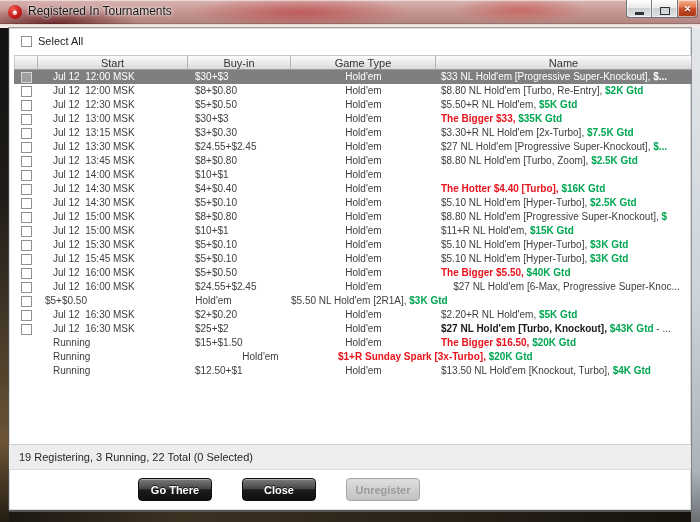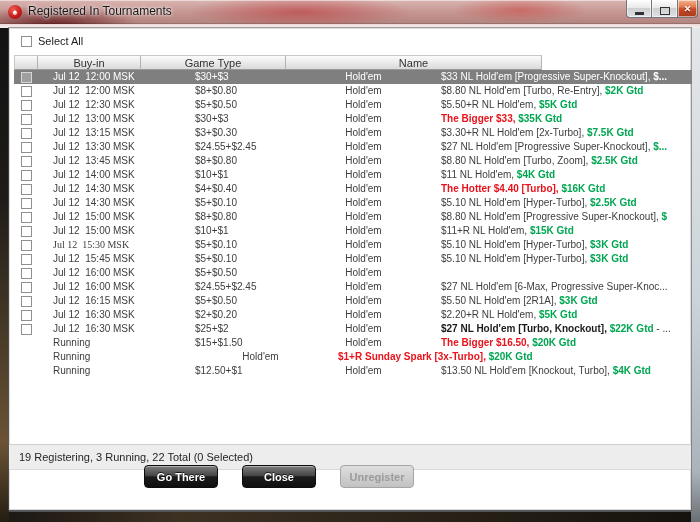--- a/index.html
+++ b/index.html
@@ -71,21 +71,21 @@
   .trow.selected .cb{border-color:#d6d6d6;background:rgba(255,255,255,.25);}
   .seg-r{color:var(--red);font-weight:bold;}
   .seg-g{color:var(--green);font-weight:bold;}
   .seg-b{color:#1a1a1a;font-weight:bold;}
   .trow.selected .seg-r,.trow.selected .seg-g,.trow.selected .seg-b{color:#fff;}
 
   .statusbar{position:absolute;left:0;top:416px;width:682px;height:26px;box-sizing:border-box;
     background:#ededed;border-top:1px solid #cfcfcf;border-bottom:1px solid #dadada;
     line-height:24px;padding-left:10px;font-size:11px;color:#262626;}
 
-  .btnrow{position:absolute;left:0;top:437px;width:540px;display:flex;justify-content:center;gap:24px;}
+  .btnrow{position:absolute;left:0;top:450px;width:540px;display:flex;justify-content:center;gap:30px;}
   .dlgbtn{width:74px;height:23px;border-radius:4px;border:1px solid #0d0d0d;
     background:linear-gradient(180deg,#7d7d7d,#474747 45%,#1c1c1c 52%,#0f0f0f);
     color:#fff;font-size:11px;font-weight:bold;font-family:"Liberation Sans",sans-serif;
     box-shadow:inset 0 1px 0 rgba(255,255,255,.4);text-shadow:0 -1px 0 rgba(0,0,0,.7);}
   .dlgbtn.disabled{background:linear-gradient(180deg,#dedede,#c2c2c2);color:#9b9b9b;
     border-color:#a5a5a5;box-shadow:none;text-shadow:none;}
 </style>
 </head>
 <body>
 
@@ -111,20 +111,21 @@
 
 <div class="client">
 
   <div class="selectall">
     <span class="cb"></span>
     <span class="selectall-label">Select All</span>
   </div>
 
   <div class="thead">
       <div class="hcell first" style="width: 24px;"></div>
+      <div class="hcell" style="width: 150px;">Start</div>
       <div class="hcell" style="width: 103px;">Buy-in</div>
       <div class="hcell" style="width: 145px;">Game Type</div>
       <div class="hcell" style="width: 256px;">Name</div>
     </div>
   <div class="rows">
       <div class="trow selected">
         <div class="tcell cbc" style="width: 24px;"><span class="cb"></span></div>
         <div class="tcell start" style="width: 150px;">Jul 12  12:00 MSK</div>
         <div class="tcell buyin" style="width: 103px;">$30+$3</div>
         <div class="tcell game" style="width: 145px;">Hold'em</div>
@@ -170,21 +171,20 @@
         <div class="tcell start" style="width: 150px;">Jul 12  13:45 MSK</div>
         <div class="tcell buyin" style="width: 103px;">$8+$0.80</div>
         <div class="tcell game" style="width: 145px;">Hold'em</div>
         <div class="tcell name" style="width: 256px;"><span class="seg-n">$8.80 NL Hold'em [Turbo, Zoom], </span><span class="seg-g">$2.5K Gtd</span></div>
       </div>
       <div class="trow">
         <div class="tcell cbc" style="width: 24px;"><span class="cb"></span></div>
         <div class="tcell start" style="width: 150px;">Jul 12  14:00 MSK</div>
         <div class="tcell buyin" style="width: 103px;">$10+$1</div>
         <div class="tcell game" style="width: 145px;">Hold'em</div>
-        <div class="tcell name" style="width: 256px;"><span class="seg-n">$11 NL Hold'em, </span><span class="seg-g">$4K Gtd</span></div>
       </div>
       <div class="trow">
         <div class="tcell cbc" style="width: 24px;"><span class="cb"></span></div>
         <div class="tcell start" style="width: 150px;">Jul 12  14:30 MSK</div>
         <div class="tcell buyin" style="width: 103px;">$4+$0.40</div>
         <div class="tcell game" style="width: 145px;">Hold'em</div>
         <div class="tcell name" style="width: 256px;"><span class="seg-r">The Hotter $4.40 [Turbo], </span><span class="seg-g">$16K Gtd</span></div>
       </div>
       <div class="trow">
         <div class="tcell cbc" style="width: 24px;"><span class="cb"></span></div>
@@ -202,65 +202,65 @@
       </div>
       <div class="trow">
         <div class="tcell cbc" style="width: 24px;"><span class="cb"></span></div>
         <div class="tcell start" style="width: 150px;">Jul 12  15:00 MSK</div>
         <div class="tcell buyin" style="width: 103px;">$10+$1</div>
         <div class="tcell game" style="width: 145px;">Hold'em</div>
         <div class="tcell name" style="width: 256px;"><span class="seg-n">$11+R NL Hold'em, </span><span class="seg-g">$15K Gtd</span></div>
       </div>
       <div class="trow">
         <div class="tcell cbc" style="width: 24px;"><span class="cb"></span></div>
-        <div class="tcell start" style="width: 150px; font-family: Liberation Serif, serif;">Jul 12  15:30 MSK</div>
+        <div class="tcell start" style="width: 150px;">Jul 12  15:30 MSK</div>
         <div class="tcell buyin" style="width: 103px;">$5+$0.10</div>
         <div class="tcell game" style="width: 145px;">Hold'em</div>
         <div class="tcell name" style="width: 256px;"><span class="seg-n">$5.10 NL Hold'em [Hyper-Turbo], </span><span class="seg-g">$3K Gtd</span></div>
       </div>
       <div class="trow">
         <div class="tcell cbc" style="width: 24px;"><span class="cb"></span></div>
         <div class="tcell start" style="width: 150px;">Jul 12  15:45 MSK</div>
         <div class="tcell buyin" style="width: 103px;">$5+$0.10</div>
         <div class="tcell game" style="width: 145px;">Hold'em</div>
         <div class="tcell name" style="width: 256px;"><span class="seg-n">$5.10 NL Hold'em [Hyper-Turbo], </span><span class="seg-g">$3K Gtd</span></div>
       </div>
       <div class="trow">
         <div class="tcell cbc" style="width: 24px;"><span class="cb"></span></div>
         <div class="tcell start" style="width: 150px;">Jul 12  16:00 MSK</div>
         <div class="tcell buyin" style="width: 103px;">$5+$0.50</div>
         <div class="tcell game" style="width: 145px;">Hold'em</div>
+        <div class="tcell name" style="width: 256px;"><span class="seg-r">The Bigger $5.50, </span><span class="seg-g">$40K Gtd</span></div>
       </div>
       <div class="trow">
         <div class="tcell cbc" style="width: 24px;"><span class="cb"></span></div>
         <div class="tcell start" style="width: 150px;">Jul 12  16:00 MSK</div>
         <div class="tcell buyin" style="width: 103px;">$24.55+$2.45</div>
         <div class="tcell game" style="width: 145px;">Hold'em</div>
-        <div class="tcell name" style="width: 256px;"><span class="seg-n">$27 NL Hold'em [6-Max, Progressive Super-Knoc...</span></div>
-      </div>
-      <div class="trow">
-        <div class="tcell cbc" style="width: 24px;"><span class="cb"></span></div>
-        <div class="tcell start" style="width: 150px;">Jul 12  16:15 MSK</div>
+        <div class="tcell name" style="width: 256px; text-align: center;"><span class="seg-n">$27 NL Hold'em [6-Max, Progressive Super-Knoc...</span></div>
+      </div>
+      <div class="trow">
+        <div class="tcell cbc" style="width: 24px;"><span class="cb"></span></div>
         <div class="tcell buyin" style="width: 103px;">$5+$0.50</div>
         <div class="tcell game" style="width: 145px;">Hold'em</div>
         <div class="tcell name" style="width: 256px;"><span class="seg-n">$5.50 NL Hold'em [2R1A], </span><span class="seg-g">$3K Gtd</span></div>
       </div>
       <div class="trow">
         <div class="tcell cbc" style="width: 24px;"><span class="cb"></span></div>
         <div class="tcell start" style="width: 150px;">Jul 12  16:30 MSK</div>
         <div class="tcell buyin" style="width: 103px;">$2+$0.20</div>
         <div class="tcell game" style="width: 145px;">Hold'em</div>
         <div class="tcell name" style="width: 256px;"><span class="seg-n">$2.20+R NL Hold'em, </span><span class="seg-g">$5K Gtd</span></div>
       </div>
       <div class="trow">
         <div class="tcell cbc" style="width: 24px;"><span class="cb"></span></div>
         <div class="tcell start" style="width: 150px;">Jul 12  16:30 MSK</div>
         <div class="tcell buyin" style="width: 103px;">$25+$2</div>
         <div class="tcell game" style="width: 145px;">Hold'em</div>
-        <div class="tcell name" style="width: 256px;"><span class="seg-b">$27 NL Hold'em [Turbo, Knockout], </span><span class="seg-g">$22K Gtd</span><span class="seg-n"> - ...</span></div>
+        <div class="tcell name" style="width: 256px;"><span class="seg-b">$27 NL Hold'em [Turbo, Knockout], </span><span class="seg-g">$43K Gtd</span><span class="seg-n"> - ...</span></div>
       </div>
       <div class="trow">
         <div class="tcell cbc" style="width: 24px;"></div>
         <div class="tcell start" style="width: 150px;">Running</div>
         <div class="tcell buyin" style="width: 103px;">$15+$1.50</div>
         <div class="tcell game" style="width: 145px;">Hold'em</div>
         <div class="tcell name" style="width: 256px;"><span class="seg-r">The Bigger $16.50, </span><span class="seg-g">$20K Gtd</span></div>
       </div>
       <div class="trow">
         <div class="tcell cbc" style="width: 24px;"></div>

